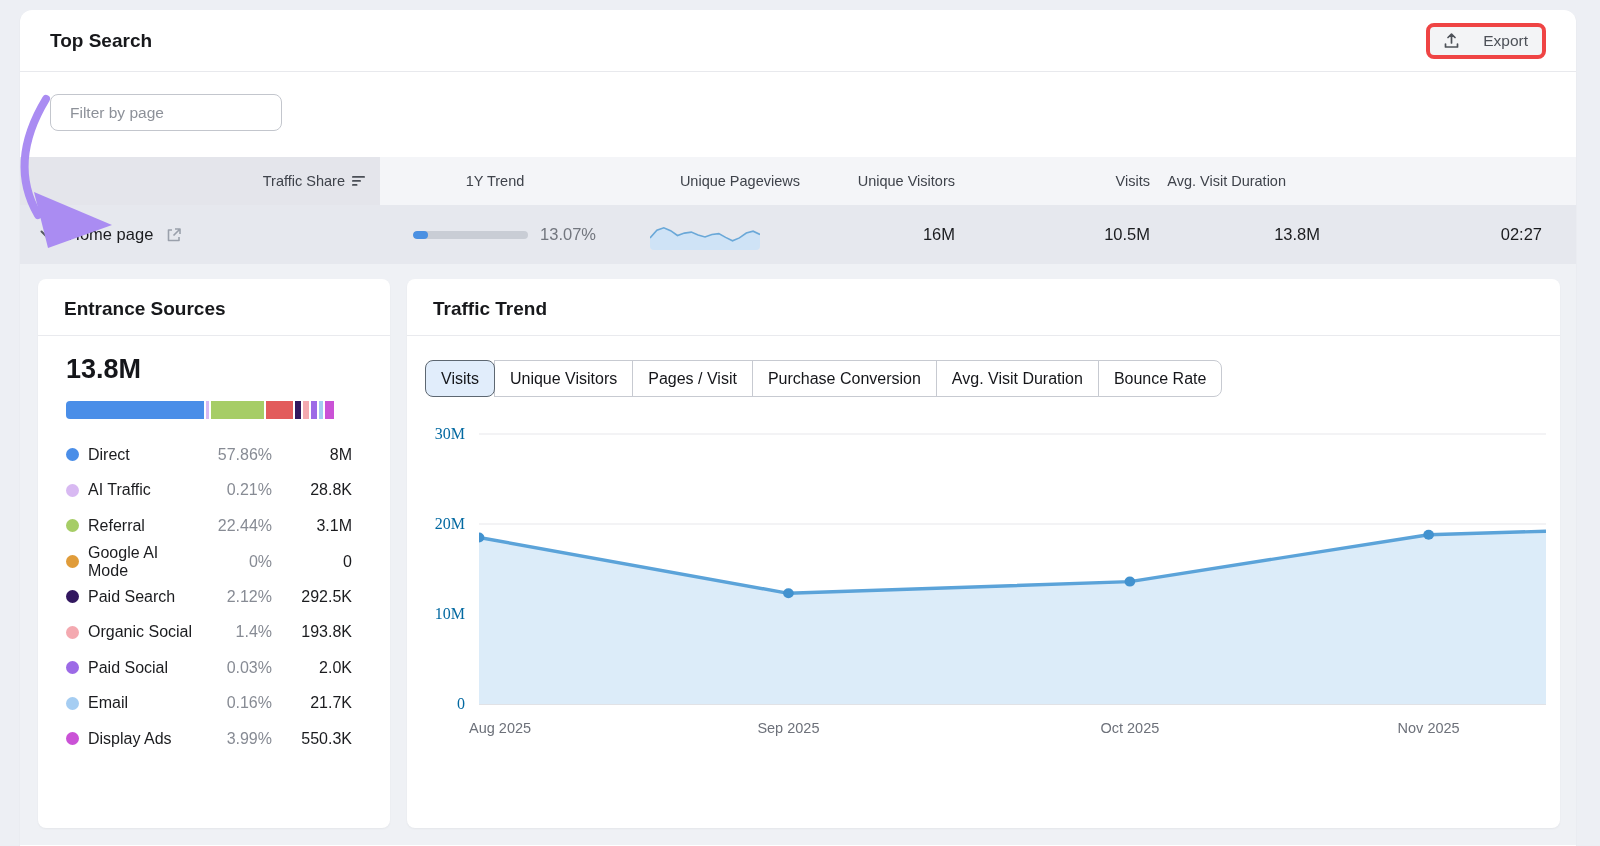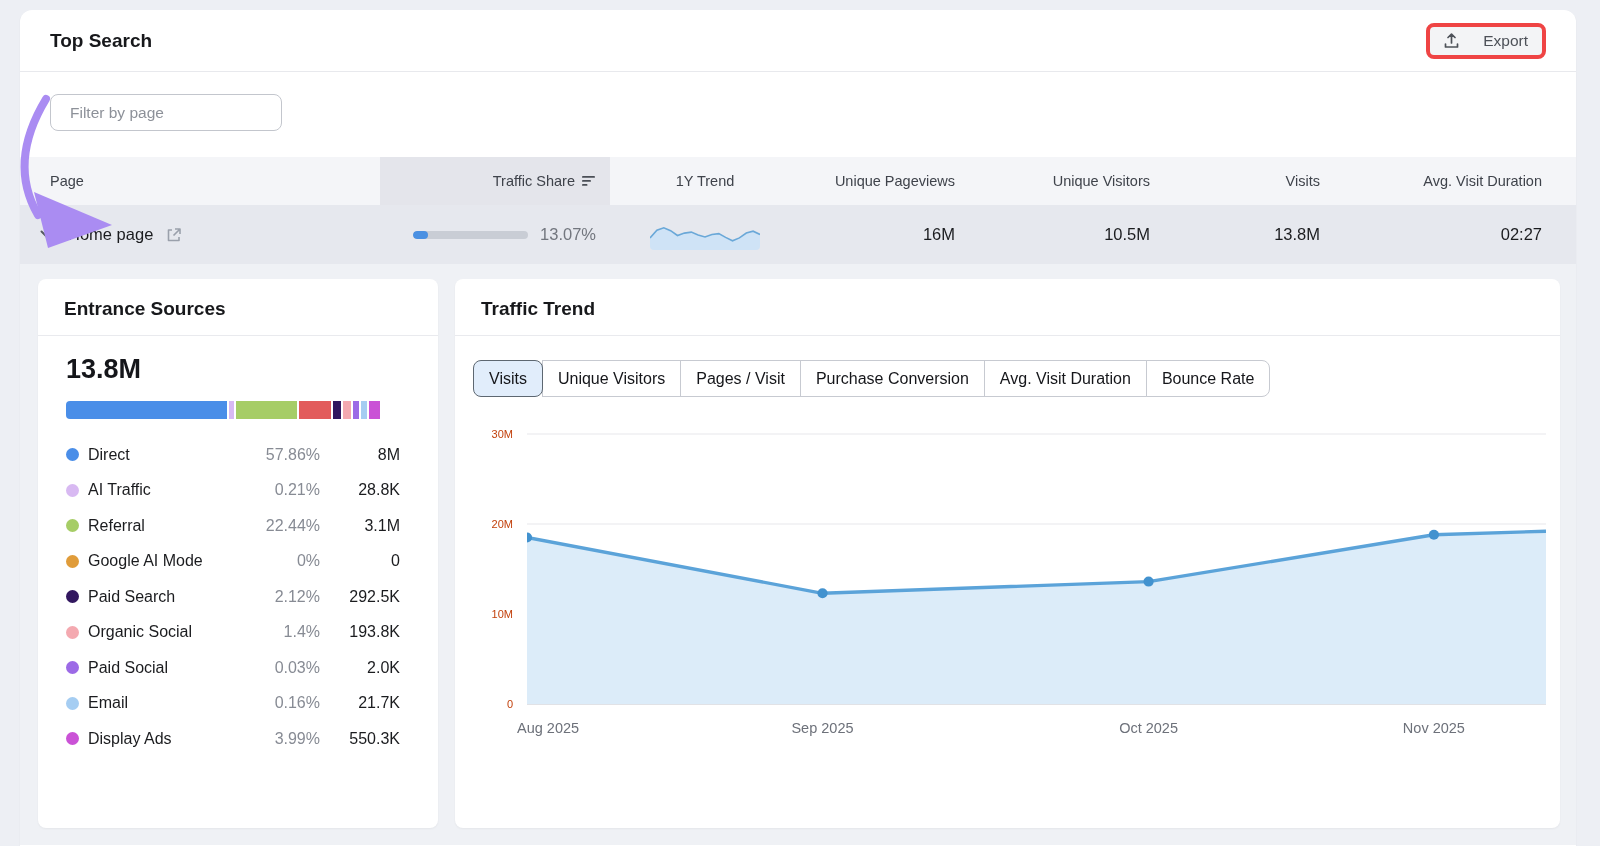--- a/index.html
+++ b/index.html
@@ -36,21 +36,21 @@
   .ts-fill { height:100%; background:#4a90e2; border-radius:4px; }
   .ts-pct { color:#72767e; }
   .trow .c-trend { display:flex; justify-content:center; }
   .spark-wrap { width:110px; height:30px; border-radius:4px; overflow:hidden; }
   .trow .c-last { padding-right:34px; }
 
   .detail { background:#eff1f5; height:581px; padding:15px 16px 0 18px; display:flex; gap:17px; }
   .sub-card { background:#fff; border-radius:8px; height:549px; box-shadow:0 1px 2px rgba(30,32,40,.05); }
   .sub-title { padding:19px 26px 15px; font-size:19px; font-weight:bold; color:#17181b; border-bottom:1px solid #e9eaee; }
 
-  .es-card { width:400px; flex-shrink:0; }
+  .es-card { width:352px; flex-shrink:0; }
   .es-body { padding:18px 38px 0 28px; }
   .es-total { font-size:27px; font-weight:bold; color:#15161a; }
   .es-bar { margin-top:16px; height:18px; border-radius:4px; overflow:hidden; display:flex; }
   .es-seg { height:100%; border-right:2px solid #fff; }
   .es-seg:last-child { border-right:none; }
   .es-legend { margin-top:18px; }
   .leg-row { display:grid; grid-template-columns:22px 1fr 76px 80px; align-items:center; height:35.5px; font-size:16px; }
   .leg-dot { width:13px; height:13px; border-radius:50%; }
   .leg-label { color:#1b1c1f; }
   .leg-pct { text-align:right; color:#878b94; }
@@ -59,21 +59,21 @@
   .tt-card { flex:1; min-width:0; }
   .tt-body { padding:24px 14px 0 18px; }
   .tabs { display:inline-flex; }
   .tab-btn { position:relative; height:37px; padding:0 15px; background:#fff; border:1px solid #c7cad1; margin-left:-1px; font-size:16px; color:#15161a; font-family:inherit; cursor:pointer; white-space:nowrap; }
   .tab-btn:first-child { border-radius:8px 0 0 8px; margin-left:0; }
   .tab-btn:last-child { border-radius:0 8px 8px 0; }
   .tab-btn.selected { background:#e1edfb; border-color:#5d6771; z-index:1; border-radius:8px; }
 
   .chart { position:relative; margin-top:27px; height:330px; }
   .ylabels { position:absolute; left:0; top:0; width:40px; height:290px; }
-  .ylabels span { position:absolute; right:0; transform:translateY(-50%); font-size:11px; color:#c2410c; }
+  .ylabels span { position:absolute; right:0; transform:translateY(-50%); font-size:16px; color:#0369a1;font-family:Liberation Serif, serif; }
   .plot { position:absolute; left:54px; right:0; top:0; height:290px; }
   .plot svg { width:100%; height:100%; display:block; }
   .xlabels { position:absolute; left:54px; right:0; top:296px; height:26px; }
   .xlabels span { position:absolute; transform:translateX(-50%); font-size:14.5px; color:#6d717a; white-space:nowrap; }
   .xlabels span:first-child { transform:translateX(-10px); }
 </style>
 </head>
 <body>
 
 <svg class="annot-arrow" viewBox="0 0 140 180">
@@ -97,21 +97,20 @@
     <div class="search-box">
       <svg width="15" height="15" viewBox="0 0 15 15">
         <circle cx="6.2" cy="6.2" r="4.6" fill="none" stroke="#8d9199" stroke-width="1.6"></circle>
         <line x1="9.8" y1="9.8" x2="13.6" y2="13.6" stroke="#8d9199" stroke-width="1.6" stroke-linecap="round"></line>
       </svg>
       <input type="text" placeholder="Filter by page" style="">
     </div>
   </div>
 
   <div class="thead tgrid">
-    <div class="cell c-page">Page</div>
     <div class="cell c-ts">
       <span>Traffic Share</span>
       <svg width="14" height="12" viewBox="0 0 14 12">
         <rect x="0" y="1" width="13" height="1.8" rx="0.9" fill="#4a4e56"></rect>
         <rect x="0" y="5" width="9" height="1.8" rx="0.9" fill="#4a4e56"></rect>
         <rect x="0" y="9" width="5.5" height="1.8" rx="0.9" fill="#4a4e56"></rect>
       </svg>
     </div>
     <div class="cell c-trend">1Y Trend</div>
     <div class="cell">Unique Pageviews</div>

